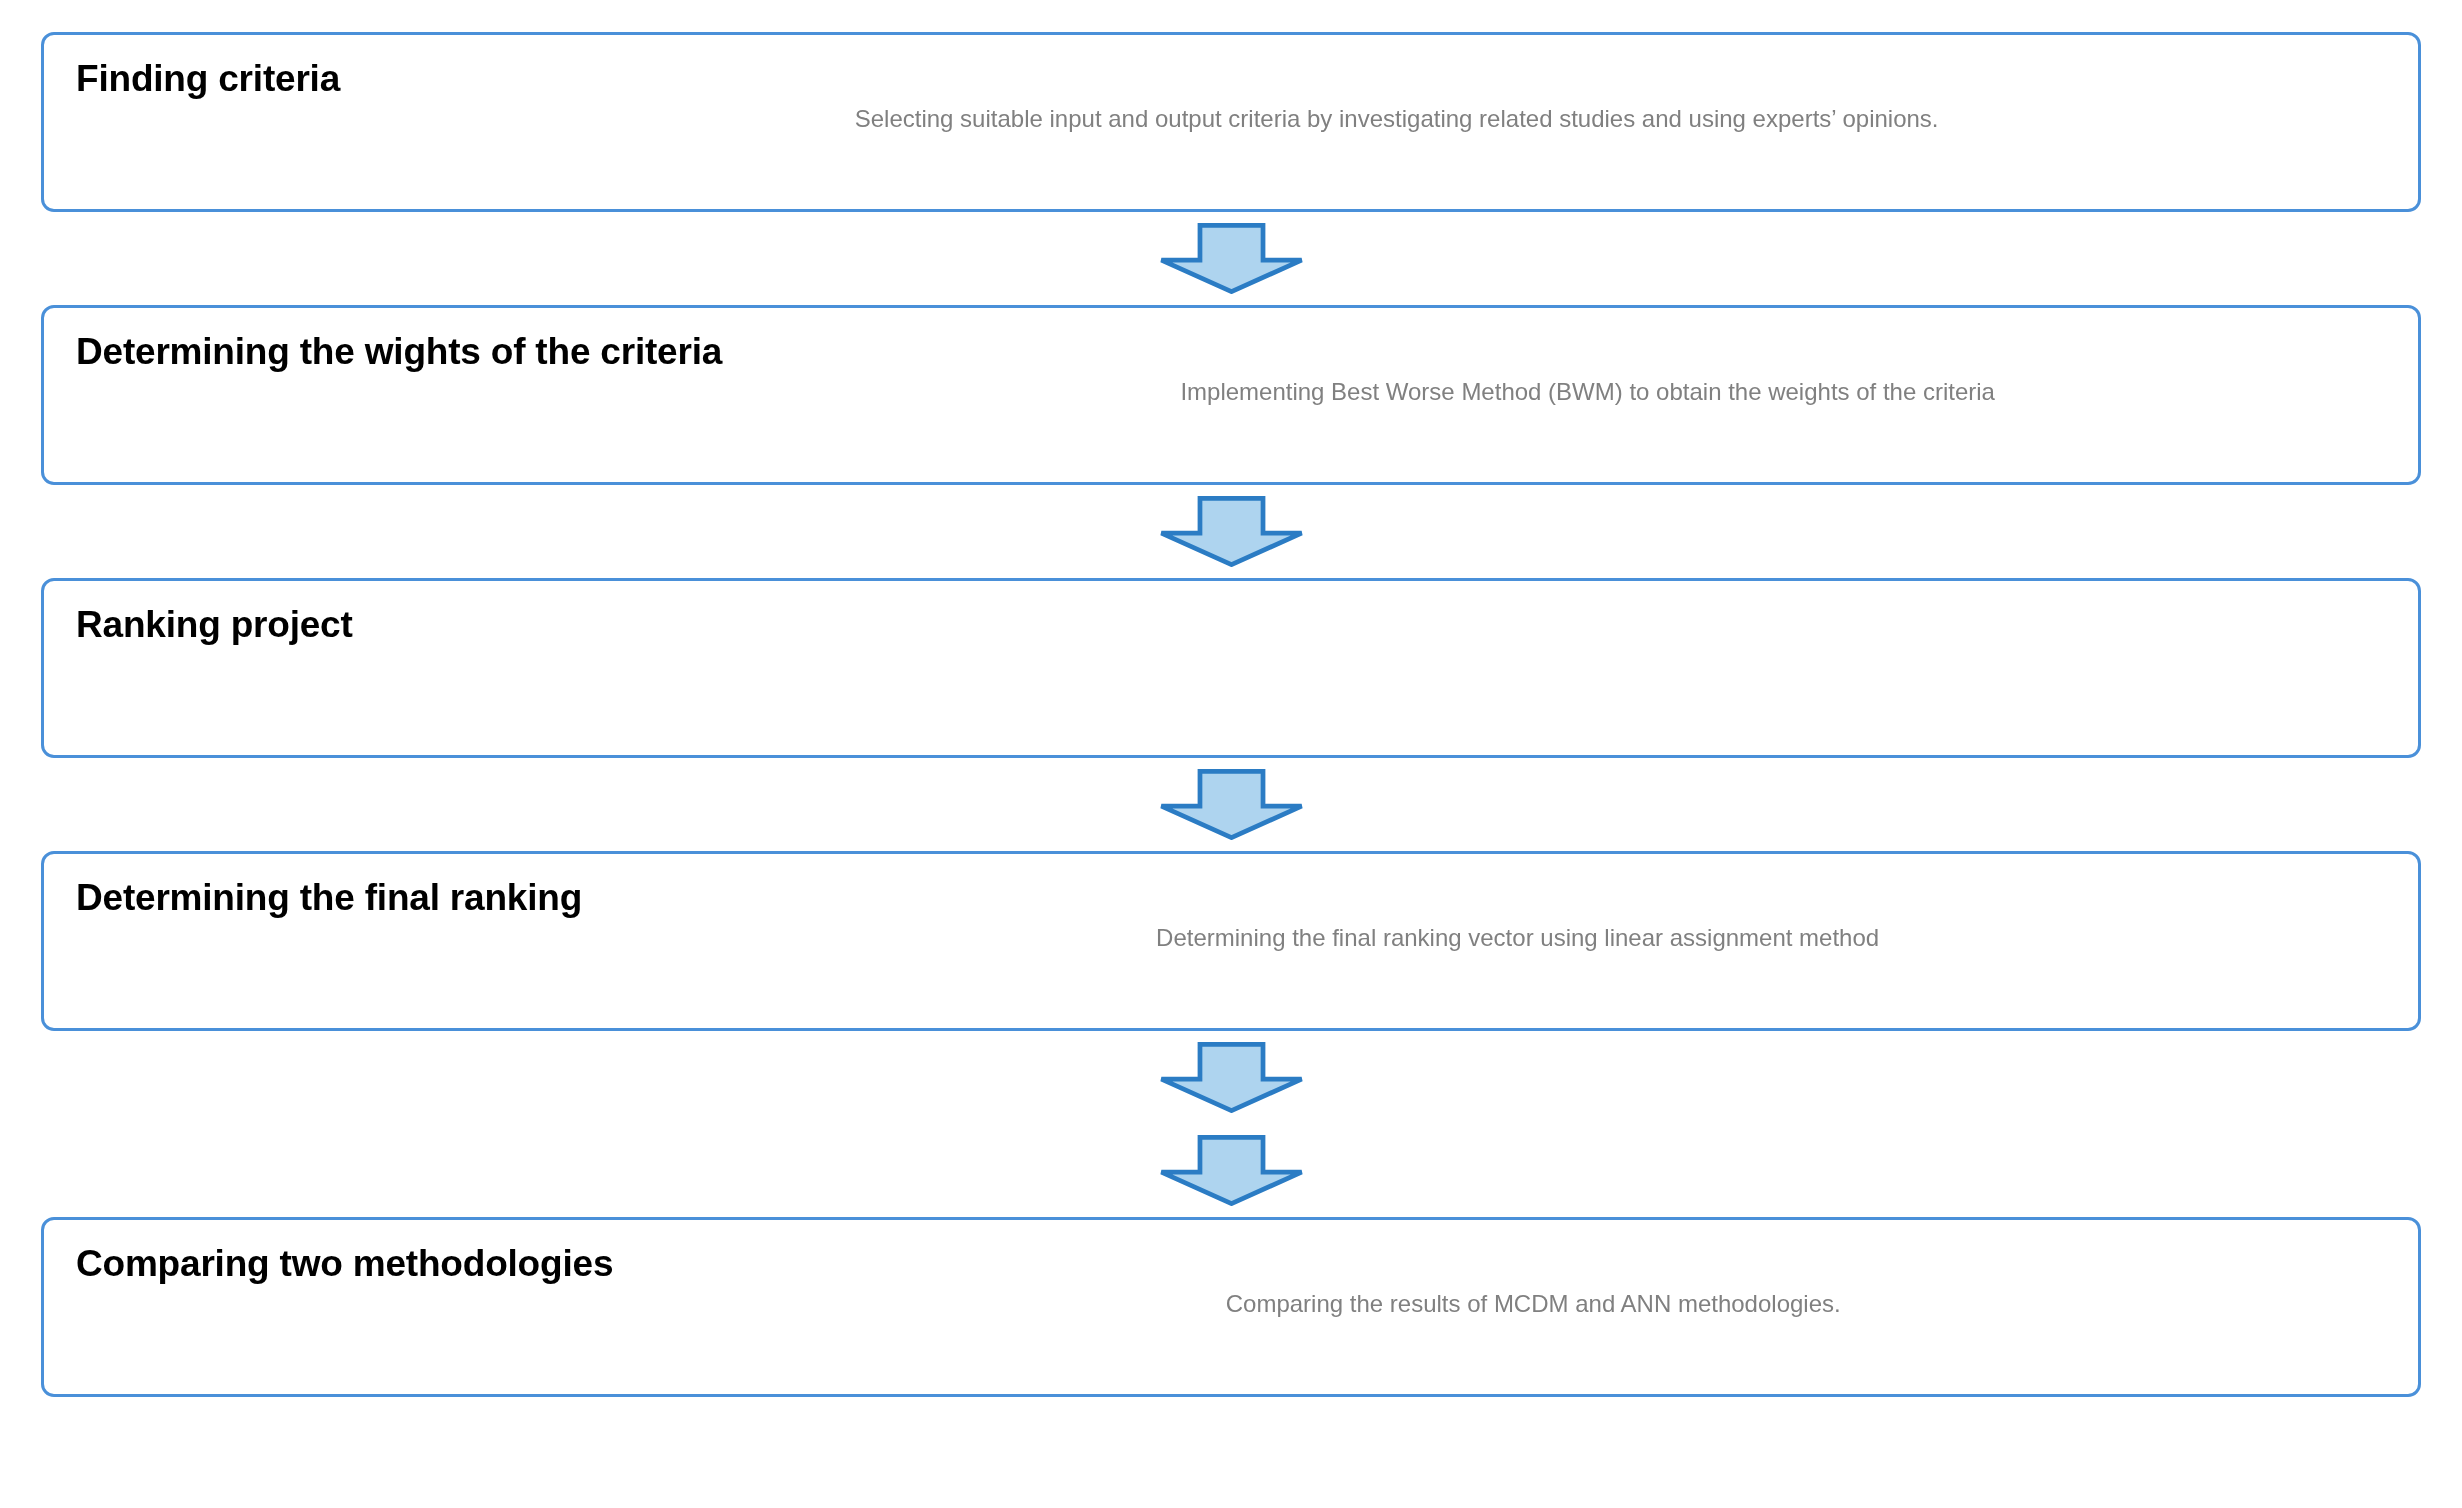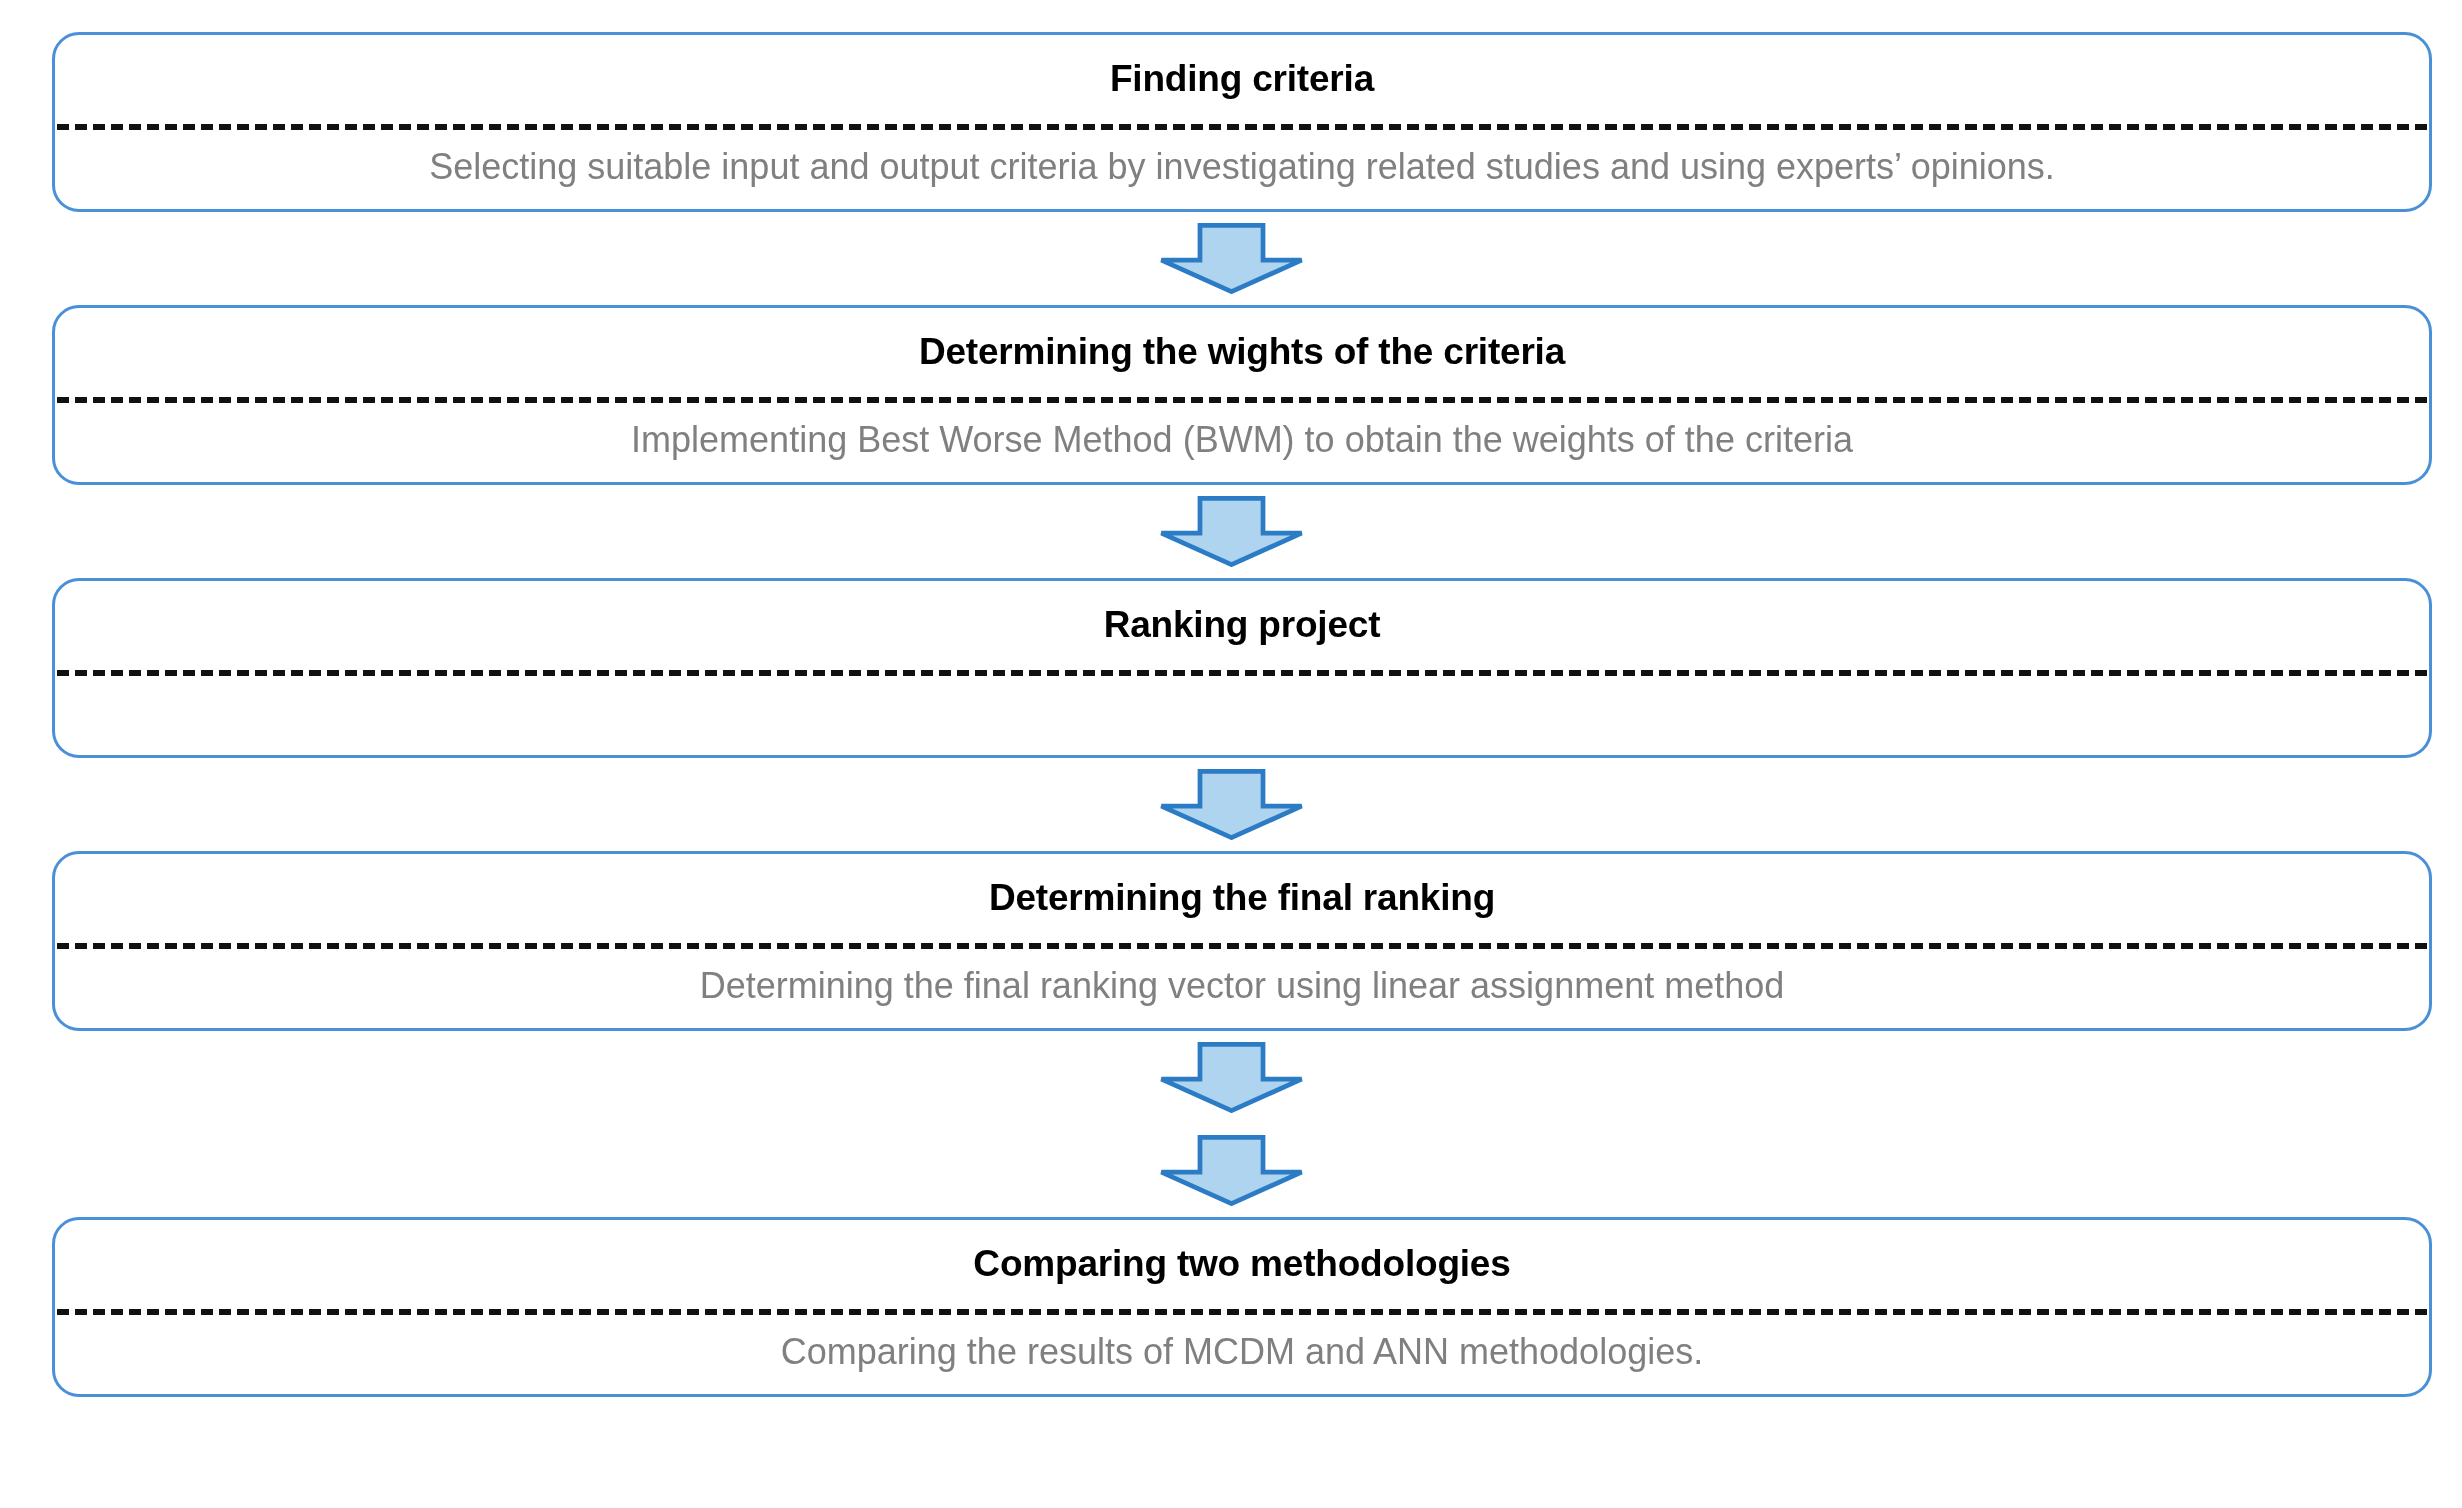--- a/index.html
+++ b/index.html
@@ -24,26 +24,25 @@
     flex-direction: column;
     align-items: stretch;
   }
 
   .step-box {
     position: relative;
     box-sizing: border-box;
     width: 100%;
     height: 180px;
     border: 3.2px solid #4a90d9;
-    border-radius: 27px;
+    border-radius: 13px;
     background: #ffffff;
     display: flex;
-    flex-direction: column;
+    flex-direction: row;
     overflow: hidden;
-    margin-left: 11px;
   }
 
   .step-title-area {
     height: 89px;
     display: flex;
     align-items: center;
     justify-content: center;
     padding: 0 32px;
     box-sizing: border-box;
   }
@@ -68,21 +67,21 @@
   .step-desc-area {
     flex: 1 1 auto;
     display: flex;
     align-items: center;
     justify-content: center;
     padding: 0 19px 6.3px 19px;
     box-sizing: border-box;
   }
 
   .step-desc {
-    font-size: 36px;
+    font-size: 24px;
     font-weight: normal;
     color: #808080;
     text-align: center;
     line-height: 1.1;
     white-space: nowrap;
   }
 
   .arrow-wrap {
     height: 93px;
     display: flex;

